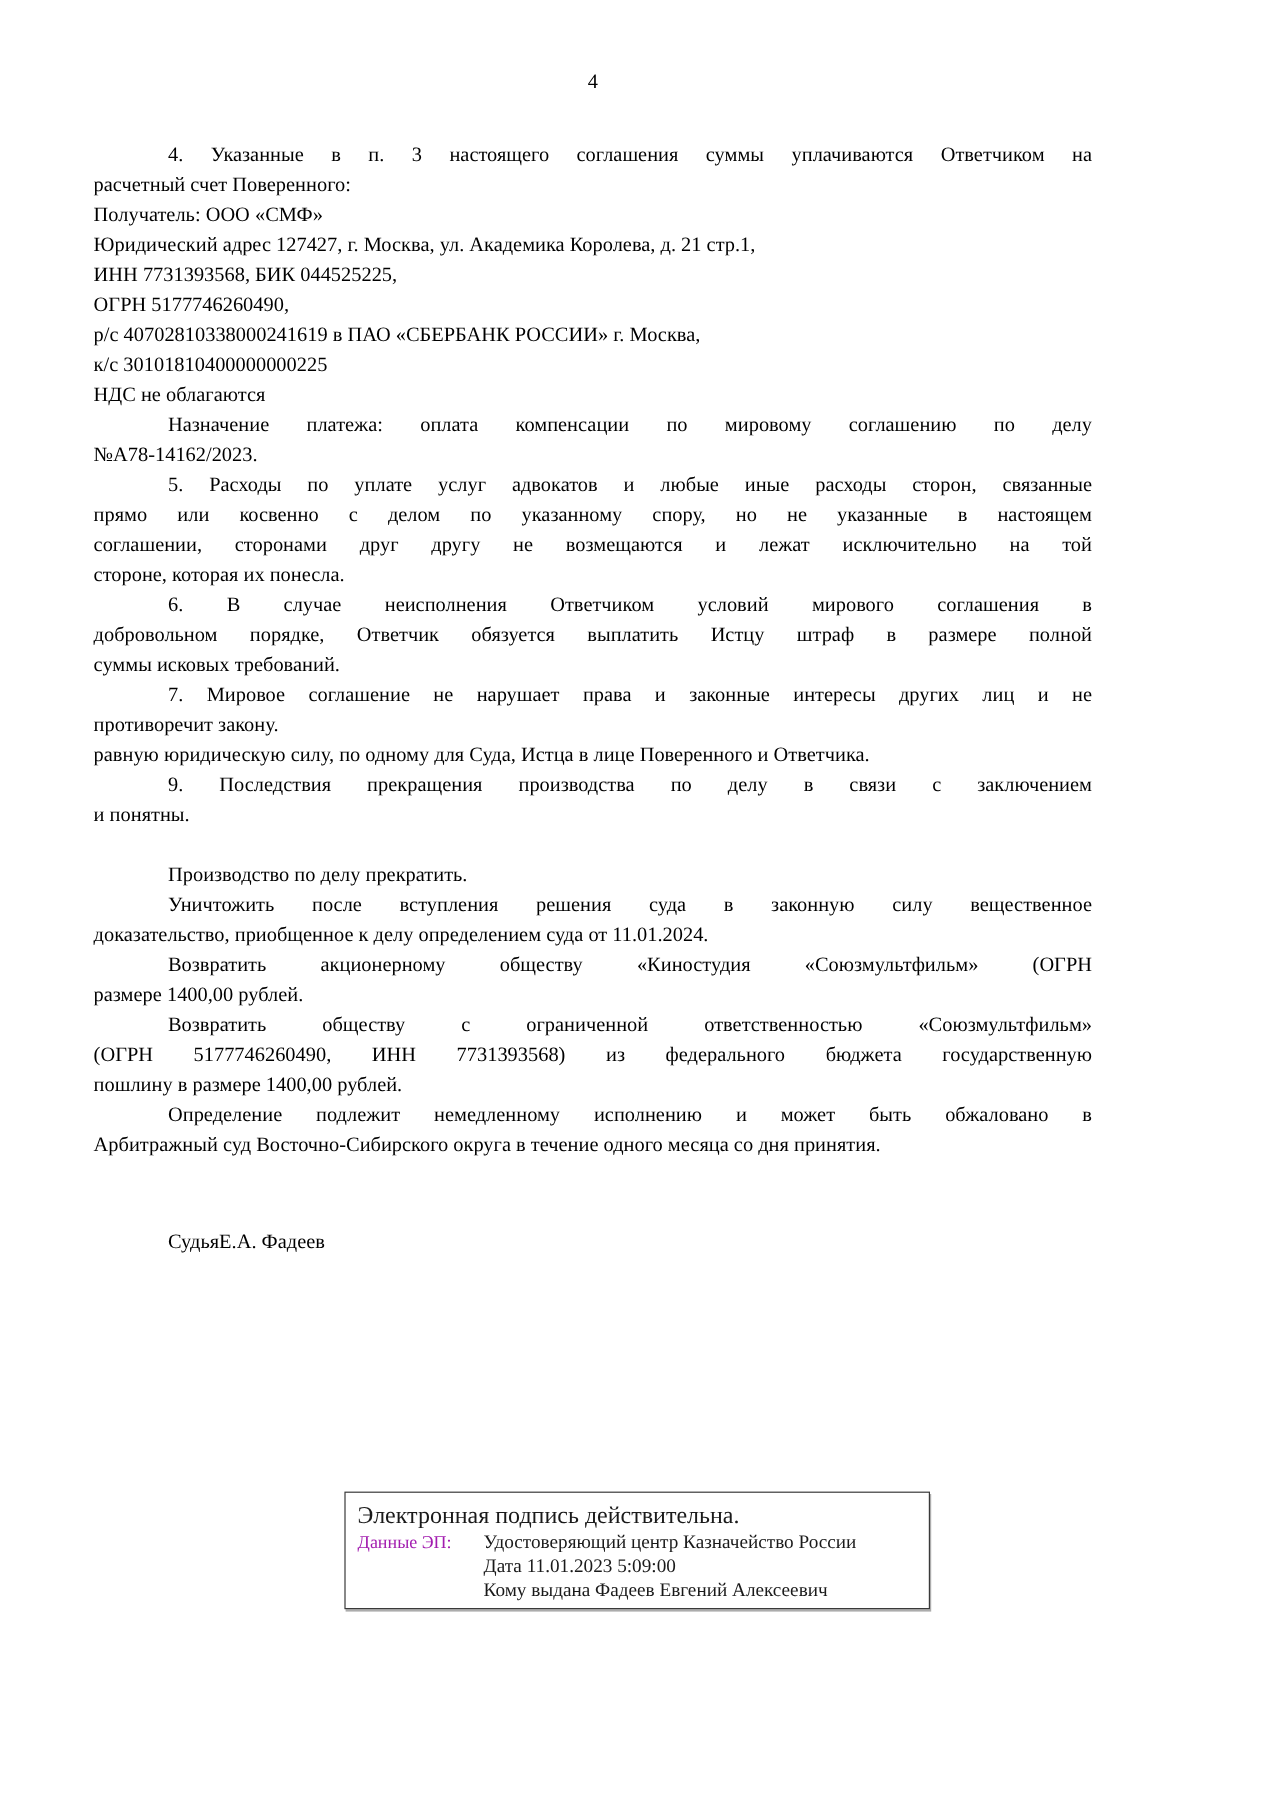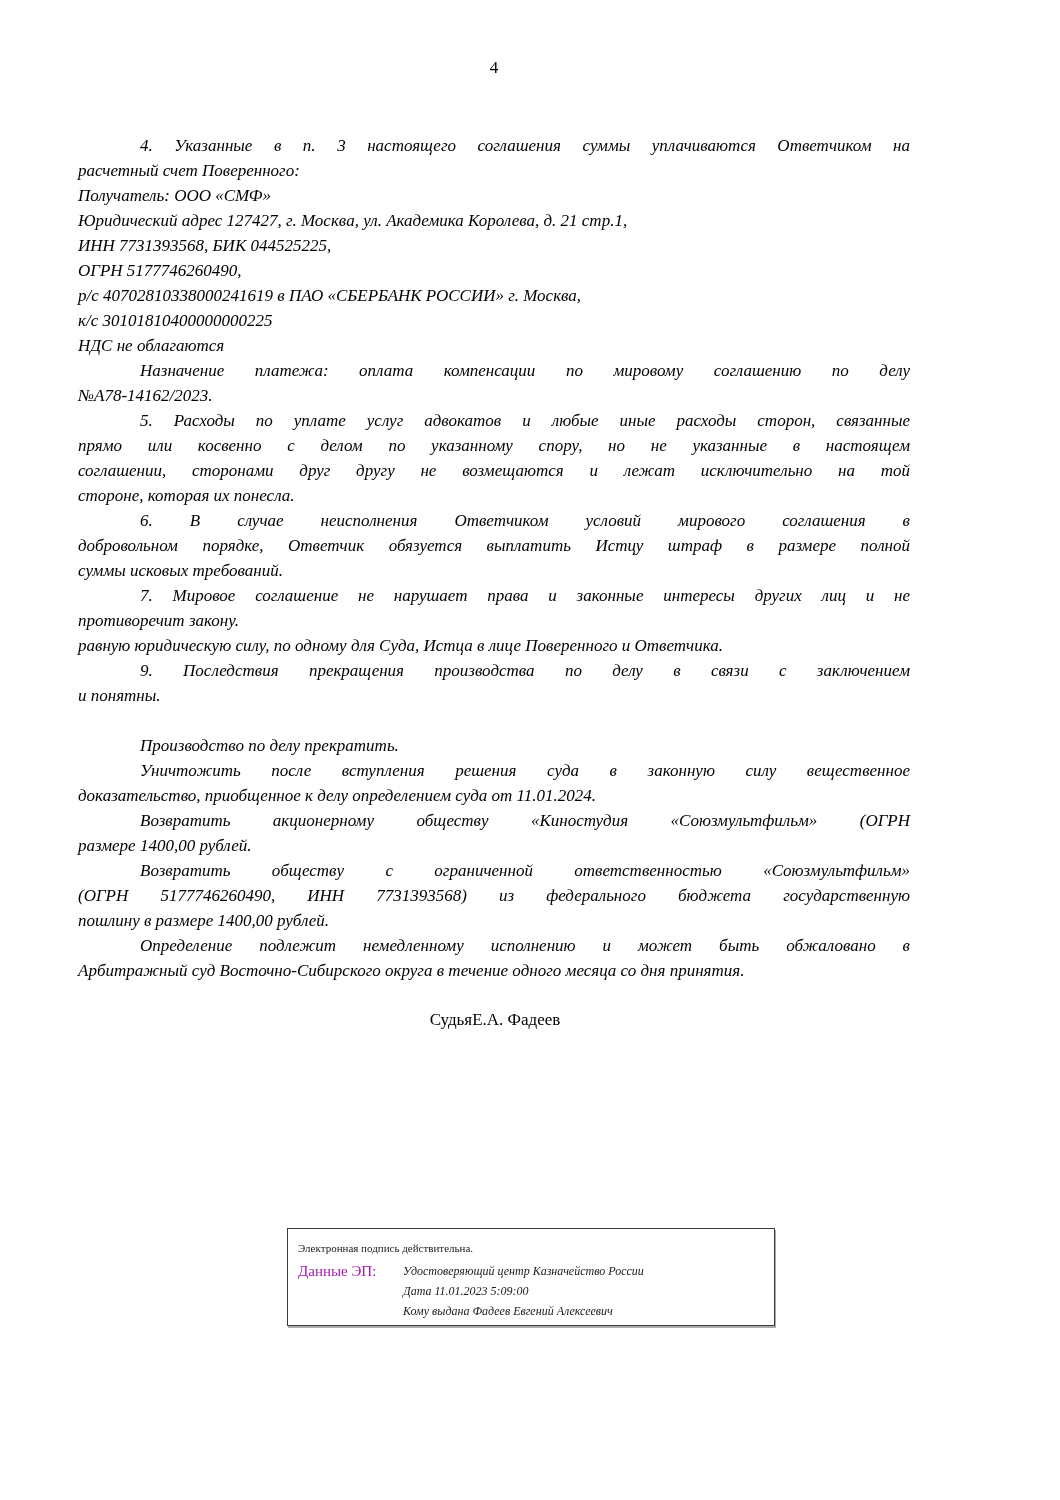--- a/index.html
+++ b/index.html
@@ -20,80 +20,78 @@
   }
   .content {
     margin: 0 150px 0 78px;   
     padding-top: 55px;
   }
   .pageno {
     text-align: center;
     line-height: 25px;
   }
   .body-lines {
-    margin-top: 53px;
-    font-style: italic;
+    margin-top: 36px;
   }
   .line {
     text-align: left;
     white-space: normal;
   }
   .line.jst {
     text-align: justify;
     text-align-last: justify;
   }
   .line.ind {
     text-indent: 62px;
   }
   .line.blank {
     height: 25px;
   }
   .sigrow {
-    margin-top: 24px;
+    margin-top: 56px;
     display: flex;
-    justify-content: center;
+    justify-content: flex-start;
     align-items: baseline;
     font-family: Liberation Serif, serif;
   }
   .sig-label {
     padding-left: 62px;
   }
   .sig-name {
     margin-right: 60px;
   }
   .esign-box {
     box-sizing: border-box;
     width: 488px;
     margin: 196px 0 0 209px;   
     border: 1px solid #3a3a3a;
     box-shadow: 1px 2px 0 rgba(70,70,70,0.45);
     padding: 8px 12px 4px 10px;
     background: #ffffff;
   }
   .es-line1 {
-    font-size: 11px;
+    font-size: 20px;
     line-height: 22px;
     color: #1a1a1a;
   }
   .es-row {
     display: flex;
     margin-top: 2px;
   }
   .es-label {
     flex: none;
     width: 105px;
     font-size: 15px;
     line-height: 21px;
     color: #a21caf;
   }
   .es-details {
-    font-size: 12px;
+    font-size: 16px;
     line-height: 20px;
     color: #1a1a1a;
-    font-style: italic;
   }
   .es-details .detail-line {
     white-space: nowrap;
   }
 </style>
 </head>
 <body>
 
 <div class="page">
   <div class="content">

